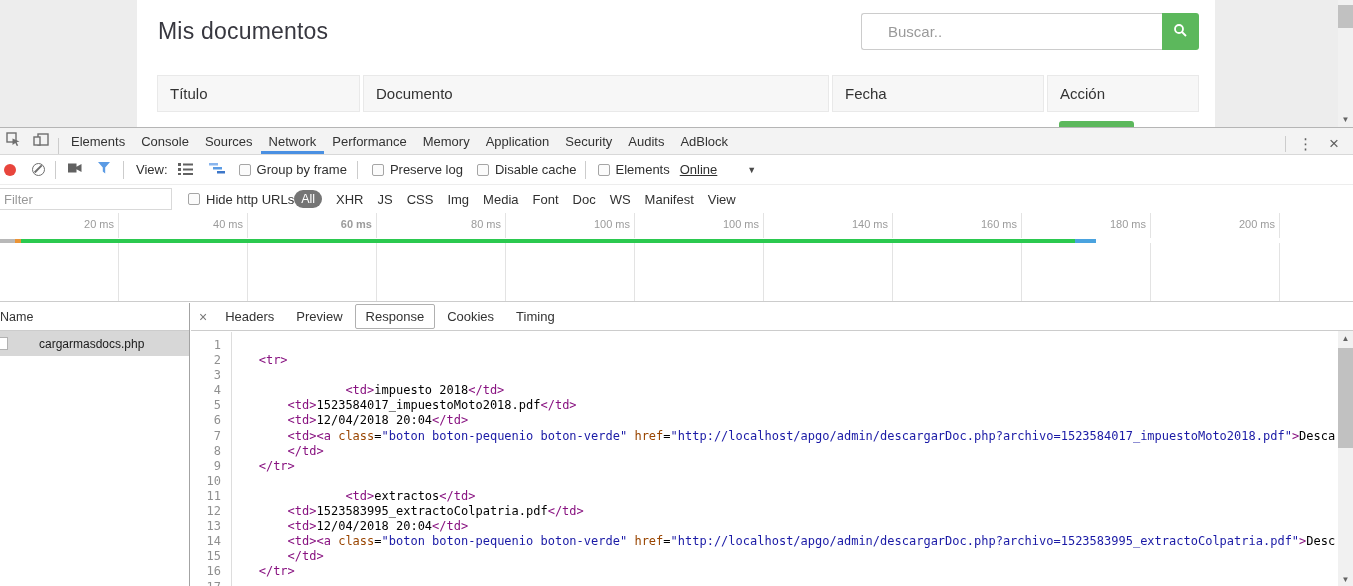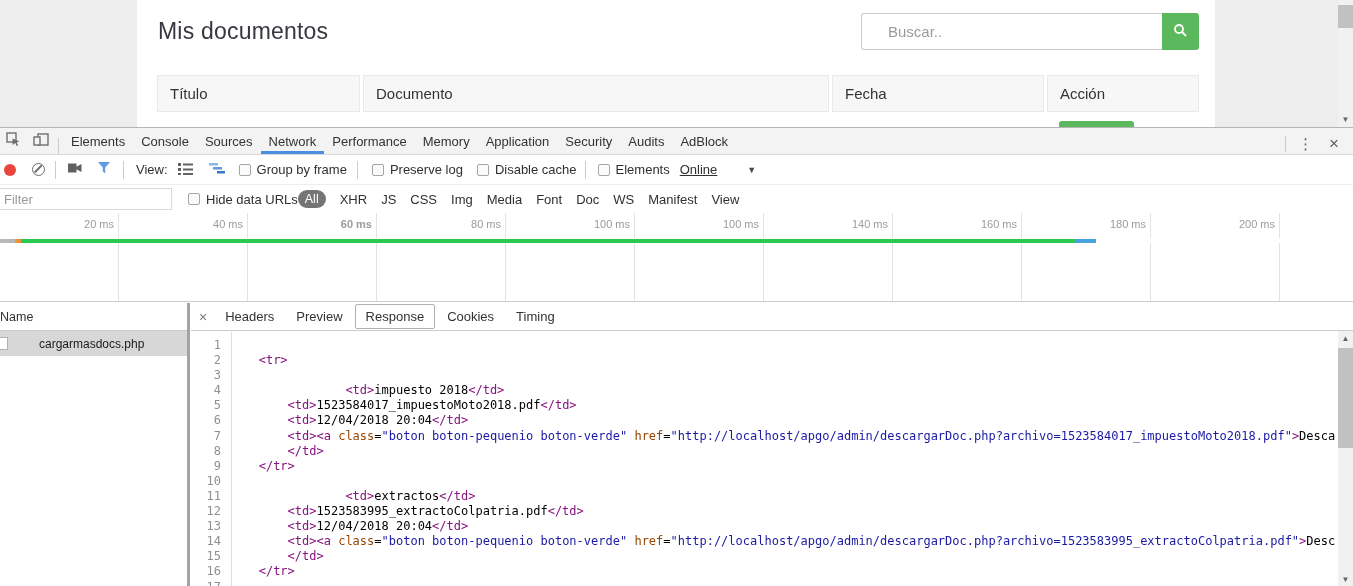--- a/index.html
+++ b/index.html
@@ -58,21 +58,21 @@
   .dt-progress { position:absolute; left:0; top:110px; width:100%; height:5px; }
   .seg { position:absolute; top:1px; height:4px; }
   .seg-gray { left:0; width:15px; background:#b8b8b8; }
   .seg-orange { left:15px; width:6px; background:#eb9435; }
   .seg-green { left:21px; width:1054px; background:#2bc94f; }
   .seg-blue { left:1075px; width:21px; background:#4aa3df; }
 
   .dt-overview { position:absolute; left:0; top:115px; width:100%; height:59px; background:#fff; border-bottom:1px solid #ccc; }
 
   .dt-bottom { position:absolute; left:0; top:175px; width:100%; height:284px; }
-  .left-panel { position:absolute; left:0; top:0; width:190px; height:284px; border-right:3px solid #a3a3a3; overflow:hidden; background:#fff; }
+  .left-panel { position:absolute; left:0; top:0; width:190px; height:284px; border-right:1px solid #a3a3a3; overflow:hidden; background:#fff; }
   .np-header { height:28px; border-bottom:1px solid #ccc; display:flex; align-items:center; font-size:12.5px; color:#333; }
   .np-header span { margin-left:-3px; padding-left:3px; }
   .np-row { height:25px; background:#d7d7d7; display:flex; align-items:center; font-size:12px; color:#1a1a1a; }
   .doc-icon { width:11px; height:13px; border:1px solid #b2b2b2; background:#fff; margin-left:-3px; flex:none; }
   .np-row-label { margin-left:31px; }
 
   .right-panel { position:absolute; left:191px; top:0; right:0; height:284px; overflow:hidden; background:#fff; }
   .rtabs { height:28px; border-bottom:1px solid #ccc; display:flex; align-items:center; padding-left:6px; font-size:13px; color:#333; }
   .rtab-close { color:#777; font-size:14px; margin:0 8px 0 2px; }
   .rtab { padding:4px 10px; margin-right:2px; }
@@ -235,21 +235,21 @@
       <div class="t-sep" style="margin-left:8px;"></div>
       <span class="cb" style="margin-left:12px;"></span>
       <span class="cb-label">Elements</span>
       <span style="margin-left:10px;text-decoration:underline;">Online</span>
       <span class="caret-down" style="margin-left:30px;">▼</span>
     </div>
 
     <div class="dt-filterrow">
       <input class="filter-input" type="text" placeholder="Filter" style="">
       <span class="cb" style="margin-left:13px;"></span>
-      <span class="cb-label">Hide data URLs</span>
+      <span class="cb-label">Hide http URLs</span>
       <span class="all-pill">All</span>
       <div id="filter-types" style="display:flex; align-items:center;">
           <span class="ftype">XHR</span>
           <span class="ftype">JS</span>
           <span class="ftype">CSS</span>
           <span class="ftype">Img</span>
           <span class="ftype">Media</span>
           <span class="ftype">Font</span>
           <span class="ftype">Doc</span>
           <span class="ftype">WS</span>

